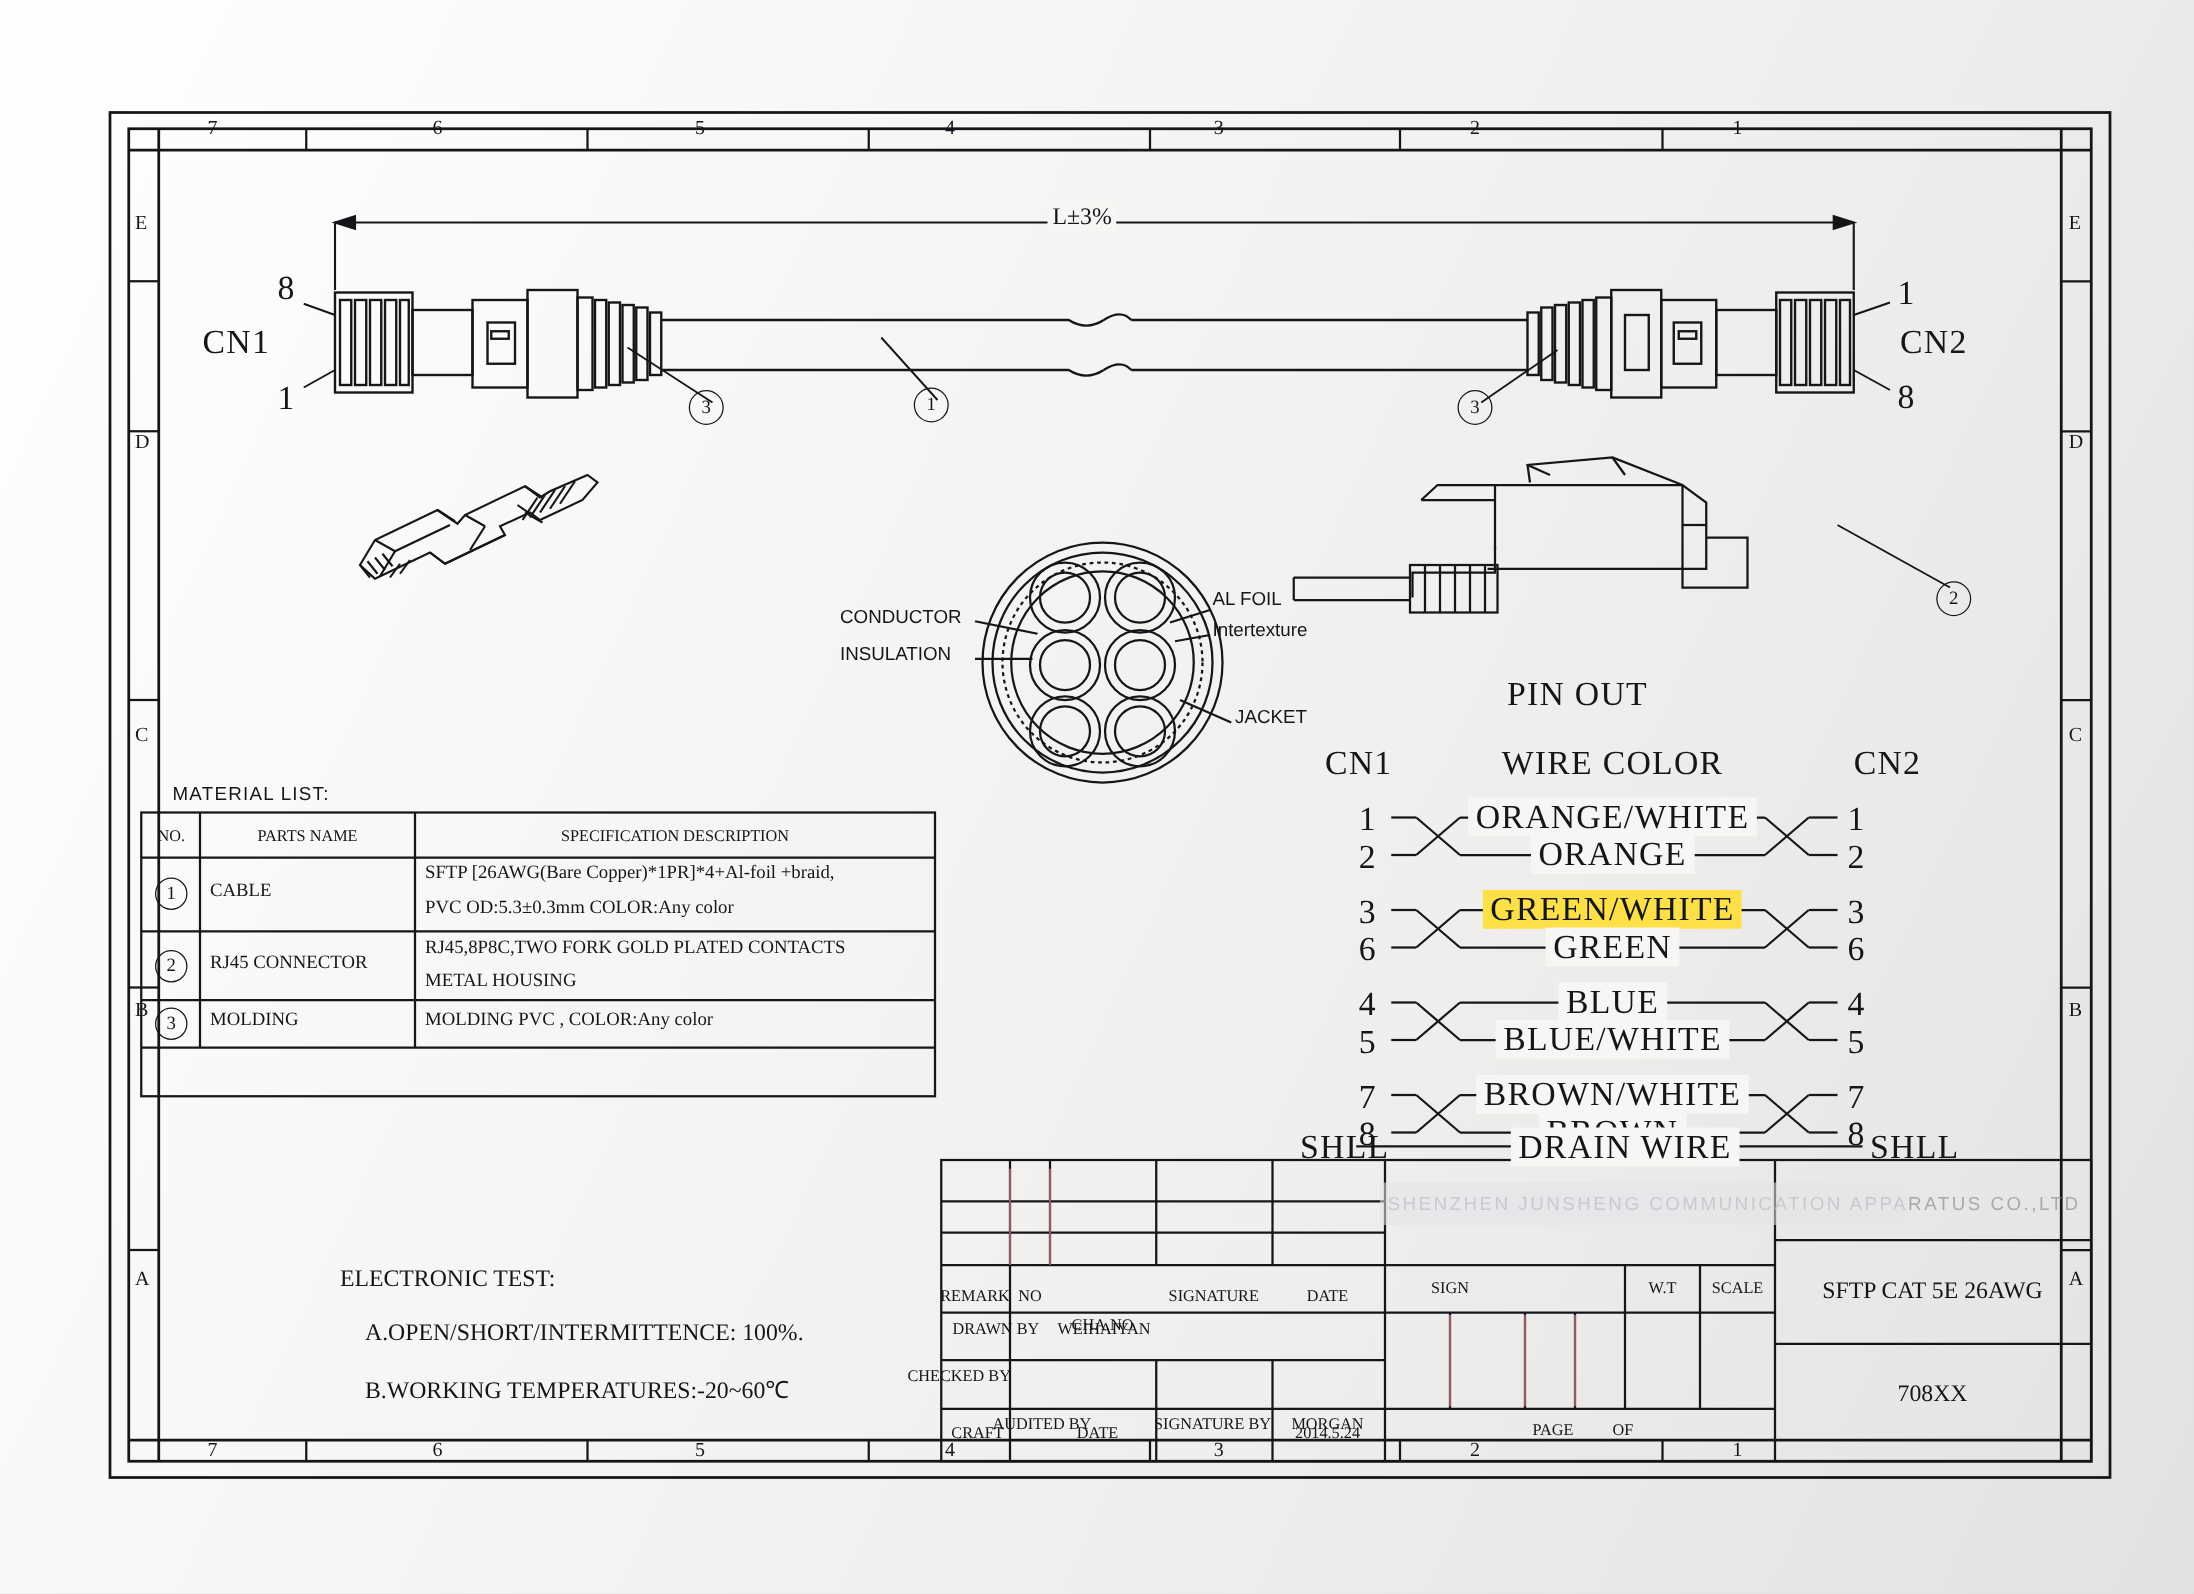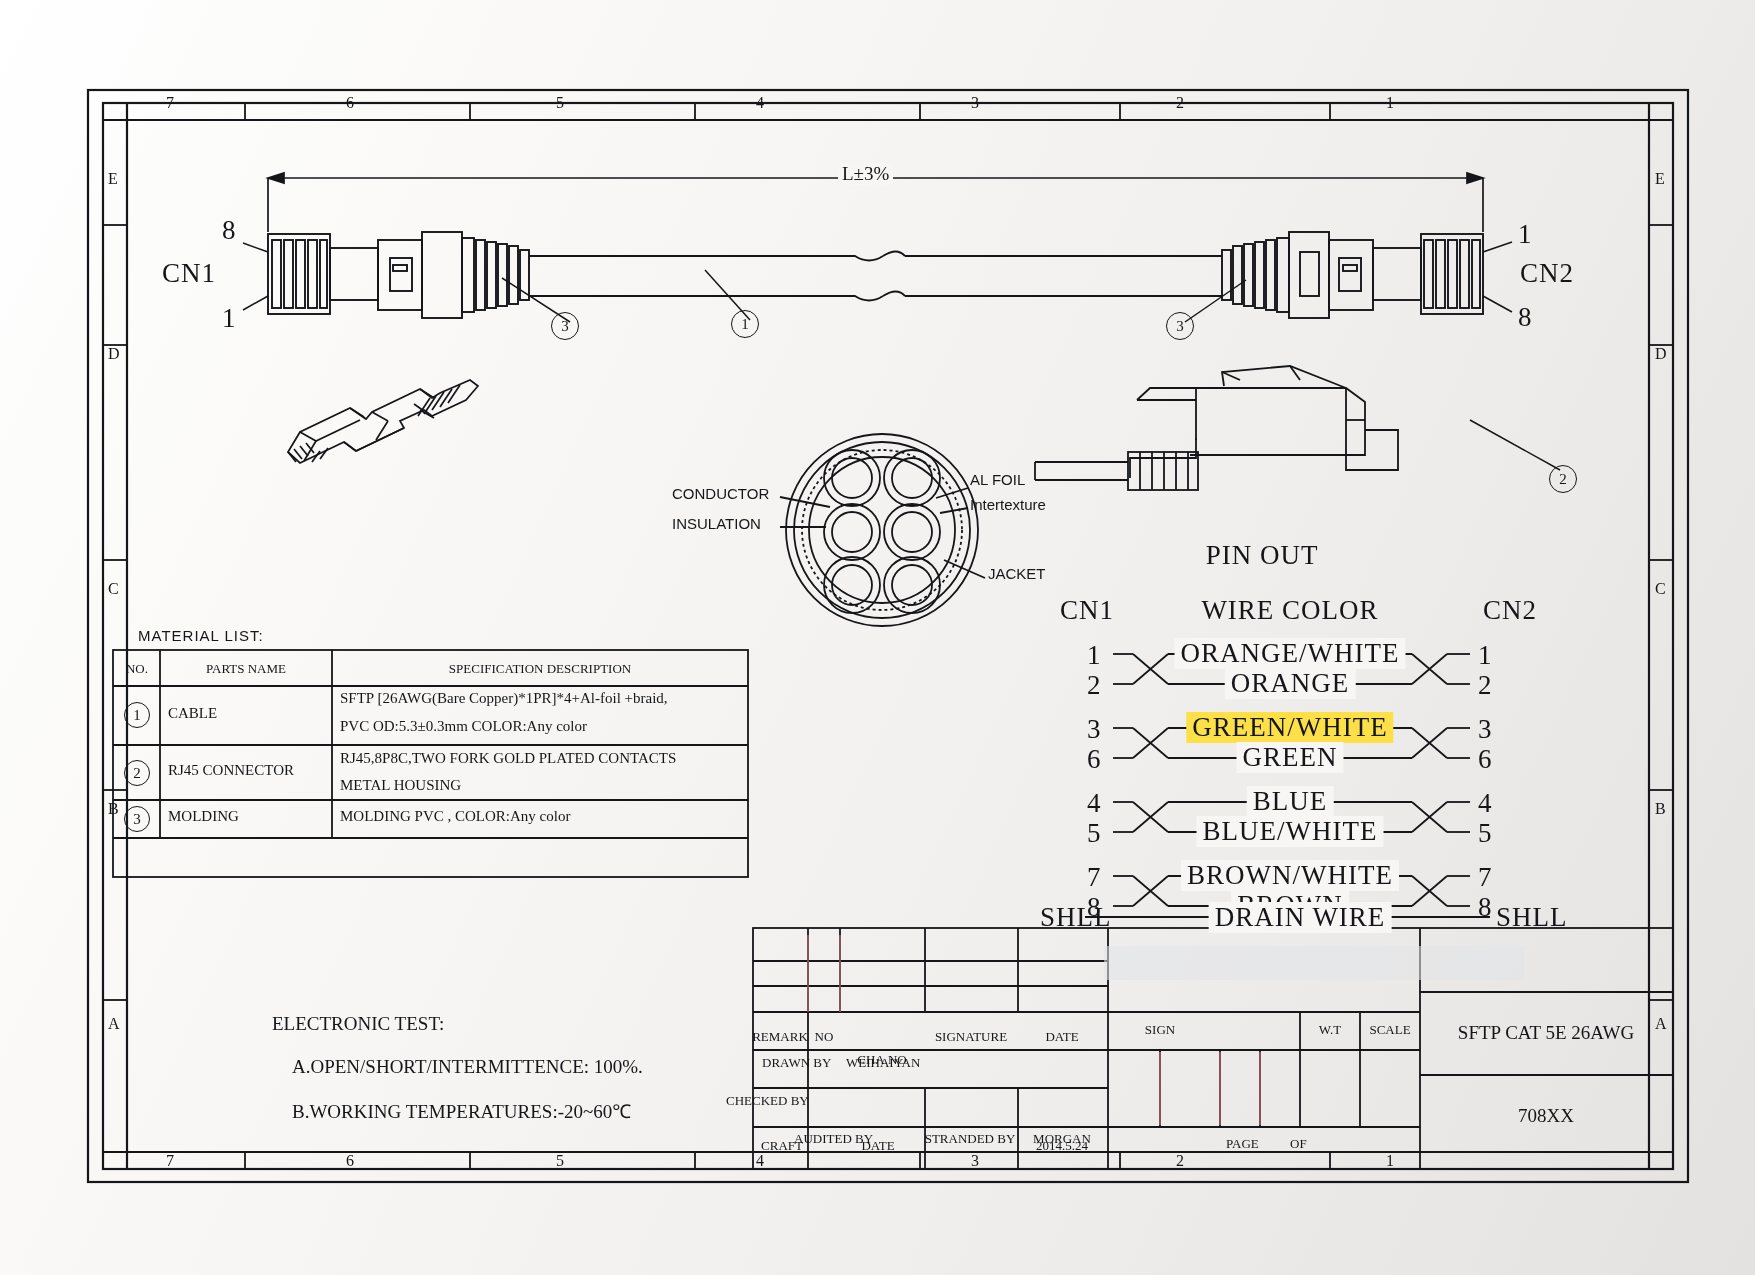--- a/index.html
+++ b/index.html
@@ -431,30 +431,31 @@
   <div class="t xs ctr" style="left:882px;top:1052px">CHA.NO</div>
   <div class="t xs ctr" style="left:971px;top:1029px">SIGNATURE</div>
   <div class="t xs ctr" style="left:1062px;top:1029px">DATE</div>
 
   <div class="t xs" style="left:762px;top:1055px">DRAWN BY</div>
   <div class="t xs" style="left:846px;top:1055px">WEIHAIYAN</div>
   <div class="t xs" style="left:726px;top:1093px">CHECKED BY</div>
   <div class="t xs" style="left:794px;top:1131px">AUDITED BY</div>
   <div class="t xs ctr" style="left:782px;top:1138px">CRAFT</div>
 
-  <div class="t xs ctr" style="left:970px;top:1131px">STRANDED BY</div>
+  <div class="t xs ctr" style="left:970px;top:1131px">SIGNATURE BY</div>
   <div class="t xs ctr" style="left:1062px;top:1131px">MORGAN</div>
 
   <div class="t xs ctr" style="left:878px;top:1138px">DATE</div>
   <div class="t xs ctr" style="left:1062px;top:1138px">2014.5.24</div>
 
   <div class="t xs ctr" style="left:1160px;top:1022px">SIGN</div>
   <div class="t xs ctr" style="left:1330px;top:1022px">W.T</div>
   <div class="t xs ctr" style="left:1390px;top:1022px">SCALE</div>
   <div class="t xs" style="left:1226px;top:1136px">PAGE</div>
   <div class="t xs" style="left:1290px;top:1136px">OF</div>
 
+  <div class="t sm mono" style="left:1110px;top:955px;letter-spacing:2px;color:#8f9298;opacity:.72">SHENZHEN  JUNSHENG  COMMUNICATION  APPARATUS  CO.,LTD</div>
   <div class="t med ctr" style="left:1546px;top:1022px">SFTP CAT 5E  26AWG</div>
   <div class="t med ctr" style="left:1546px;top:1105px">708XX</div>
 
   <div style="position:absolute;left:1104px;top:946px;width:420px;height:34px;background:rgba(226,228,232,.55)"></div>
 
 </div>
 
 </body></html>

